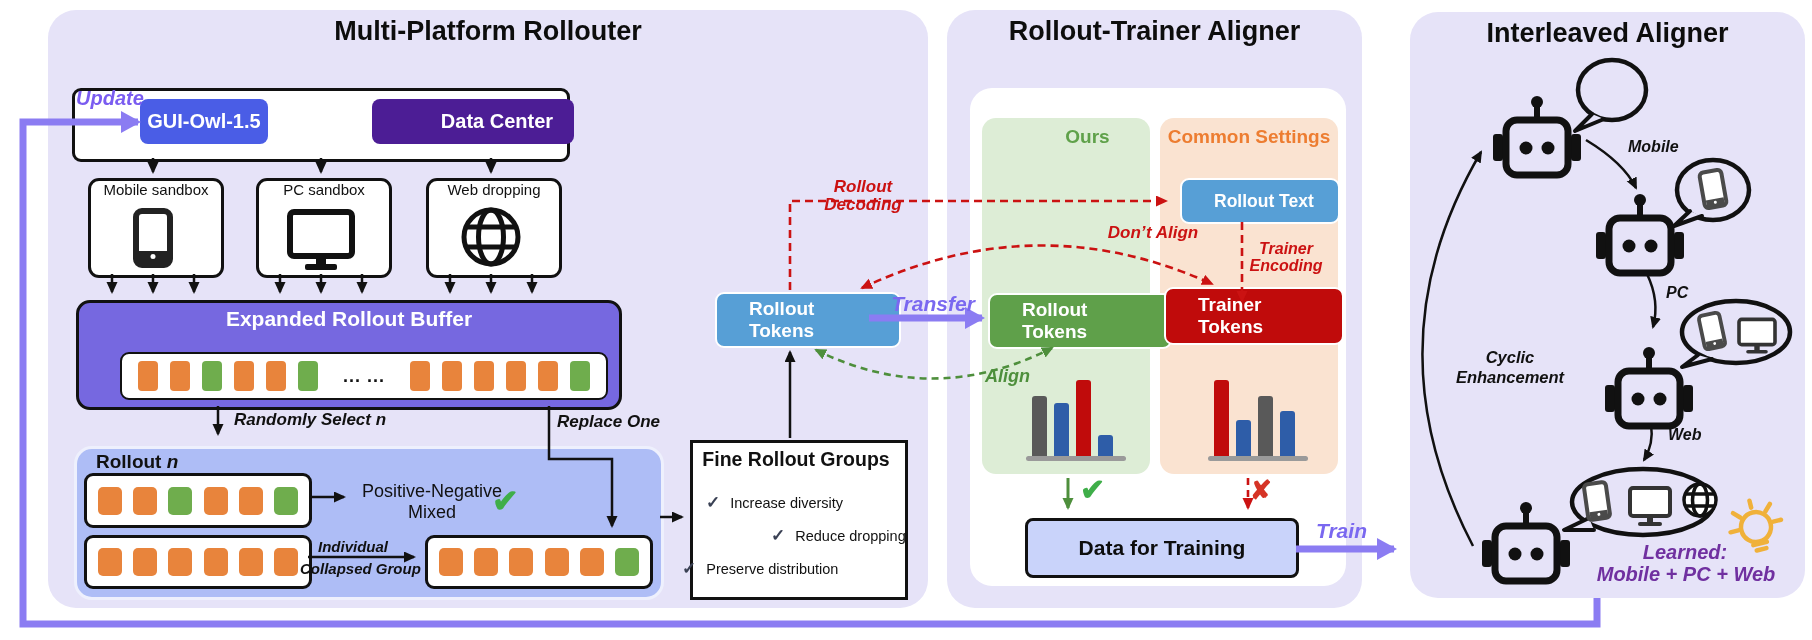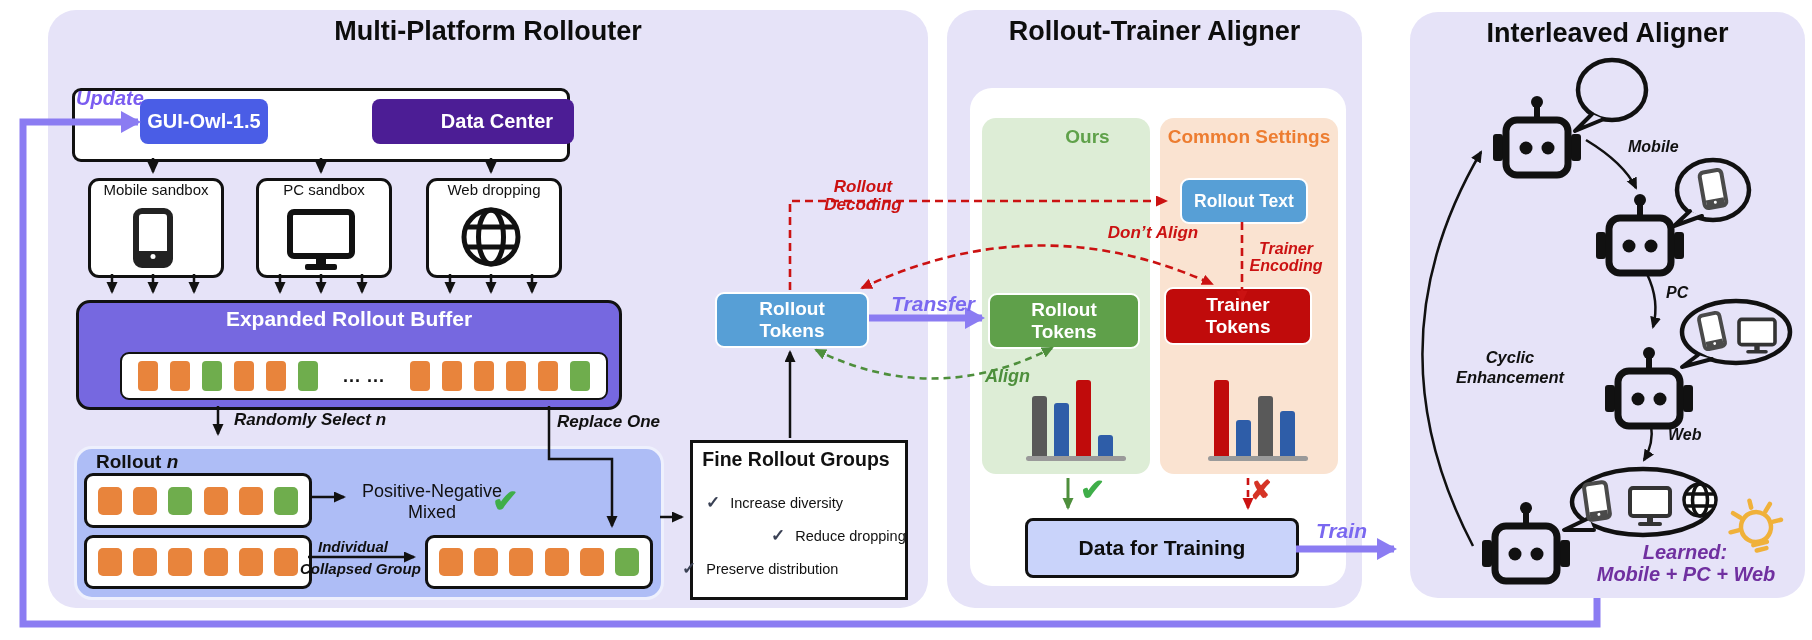--- a/index.html
+++ b/index.html
@@ -21,22 +21,22 @@
   .buffer .bt2{font-size:19px;}
   .strip{position:absolute;background:#fff;border:3px solid #111;border-radius:9px;
          display:flex;align-items:center;justify-content:space-evenly;}
   .bufstrip{position:absolute;background:#fff;border:2.5px solid #111;border-radius:9px;
             display:flex;align-items:center;justify-content:space-between;padding:0 16px;}
   .tokgroup{display:flex;gap:12px;}
   .tokens-lg .tok{width:20px;height:30px;border-radius:4px;display:inline-block;}
   .tokens-md{width:100%;height:100%;display:flex;align-items:center;justify-content:space-evenly;}
   .tokens-md .tok{width:24px;height:28px;border-radius:5px;display:inline-block;}
   .dots{font-weight:700;font-size:18px;color:#111;letter-spacing:1px;}
-  .tokbox{position:absolute;display:flex;flex-direction:column;align-items:center;justify-content:center;
-          color:#fff;font-weight:700;border-radius:9px;border:2.5px solid #fff;line-height:1.18;font-size:19px;}
+  .tokbox{position:absolute;display:flex;flex-direction:column;align-items:flex-start;justify-content:center;
+          color:#fff;font-weight:700;border-radius:9px;border:2.5px solid #fff;line-height:1.18;font-size:19px;padding-left:32px;}
   .subpanel{position:absolute;border-radius:14px;}
   .subpanel .slabel{text-align:center;font-weight:700;font-size:19px;padding-top:8px;}
   .ital{font-style:italic;font-weight:700;}
   .redlab{color:#cb1212;font-style:italic;font-weight:700;font-size:17px;line-height:1.08;text-align:center;}
   .chart{position:absolute;display:flex;align-items:flex-end;gap:7px;height:80px;}
   .bar{width:15px;border-radius:3px 3px 0 0;}
   .baseline{position:absolute;height:5px;background:#9a9a9a;border-radius:3px;}
   .databox{position:absolute;background:#c9d3fa;border:3px solid #111;border-radius:8px;
            display:flex;align-items:center;justify-content:center;font-weight:700;font-size:21px;color:#0d0d0d;}
   .checkrow{position:absolute;font-size:14.5px;color:#111;}

